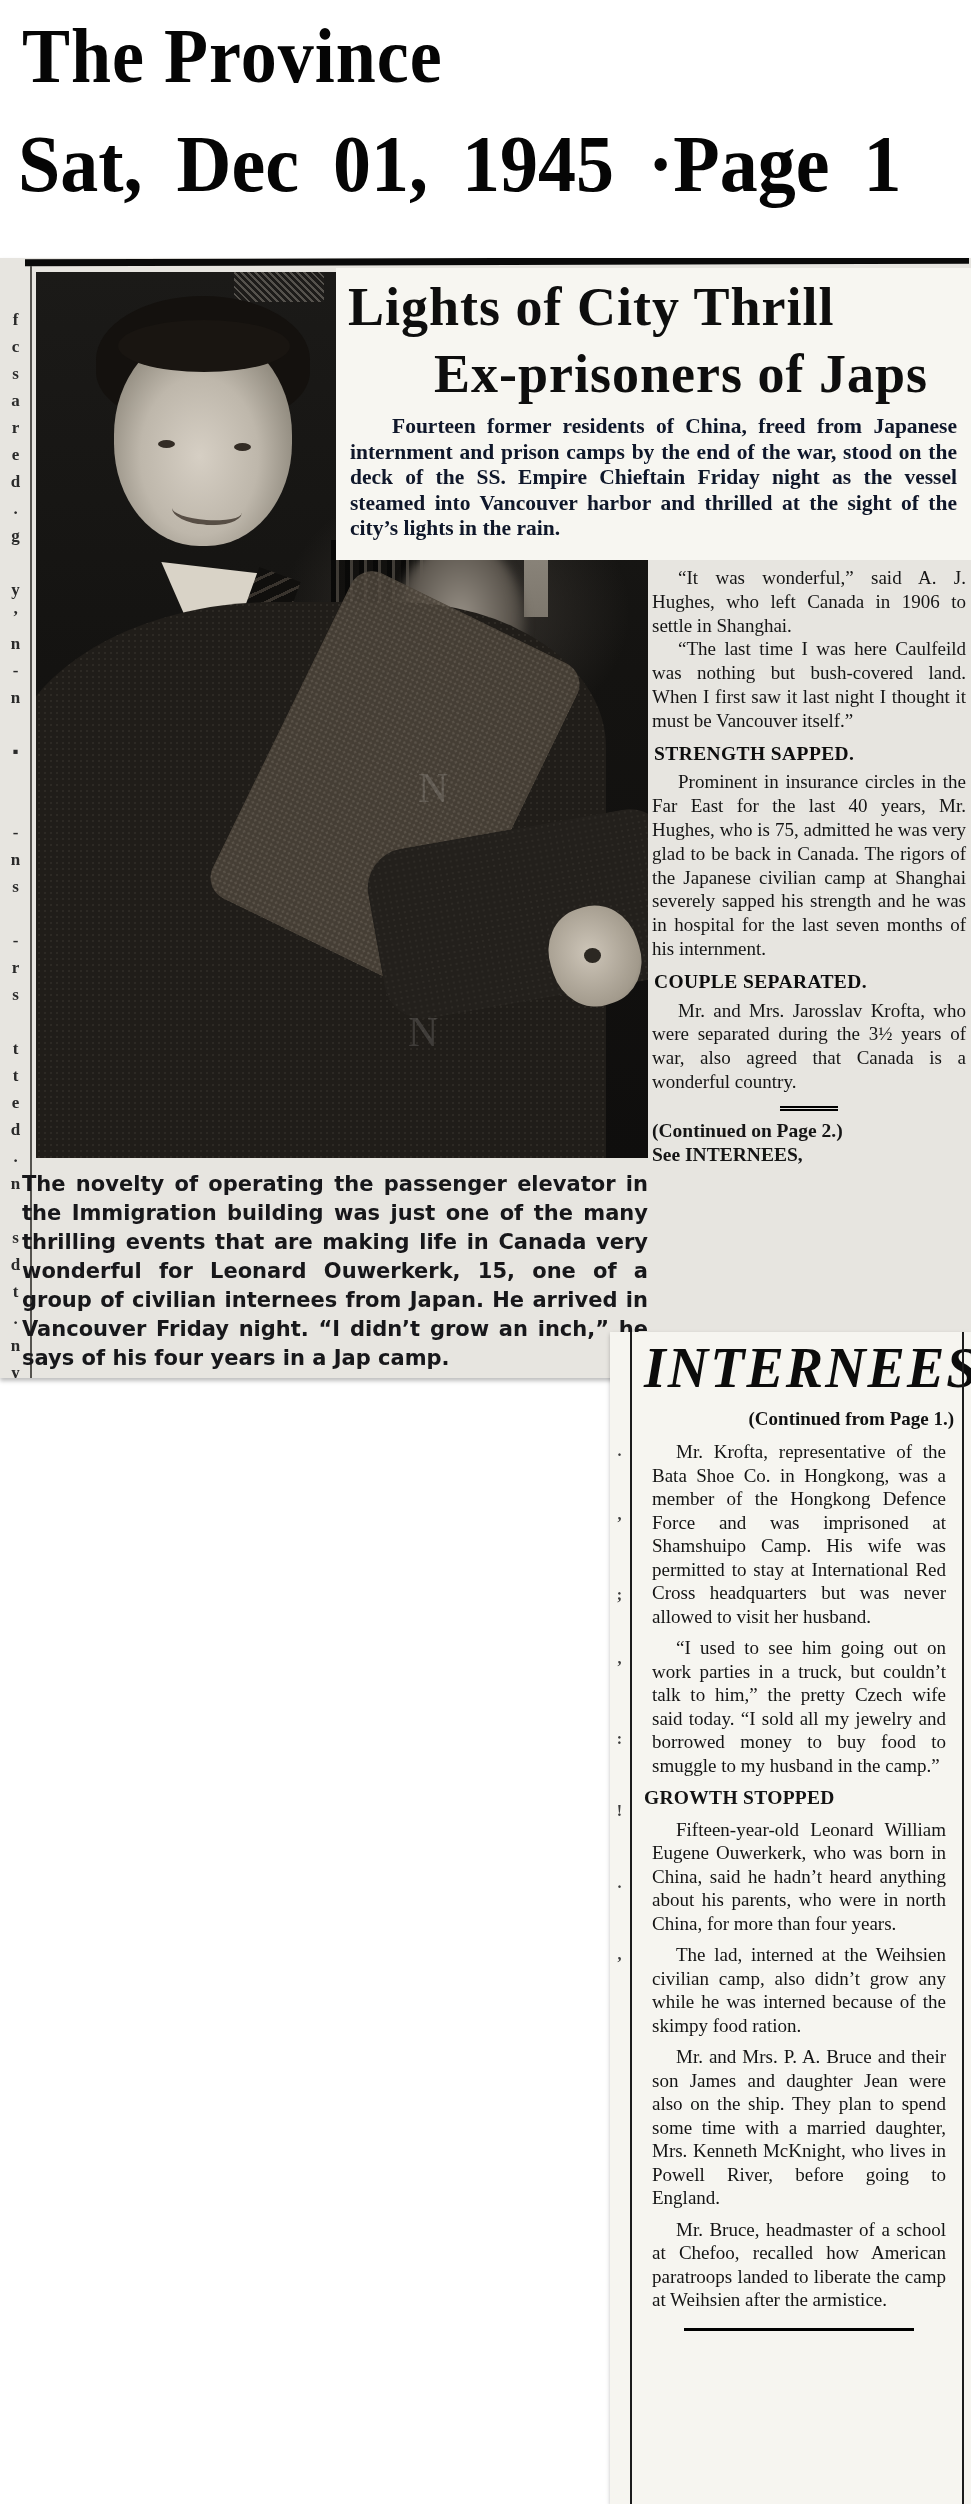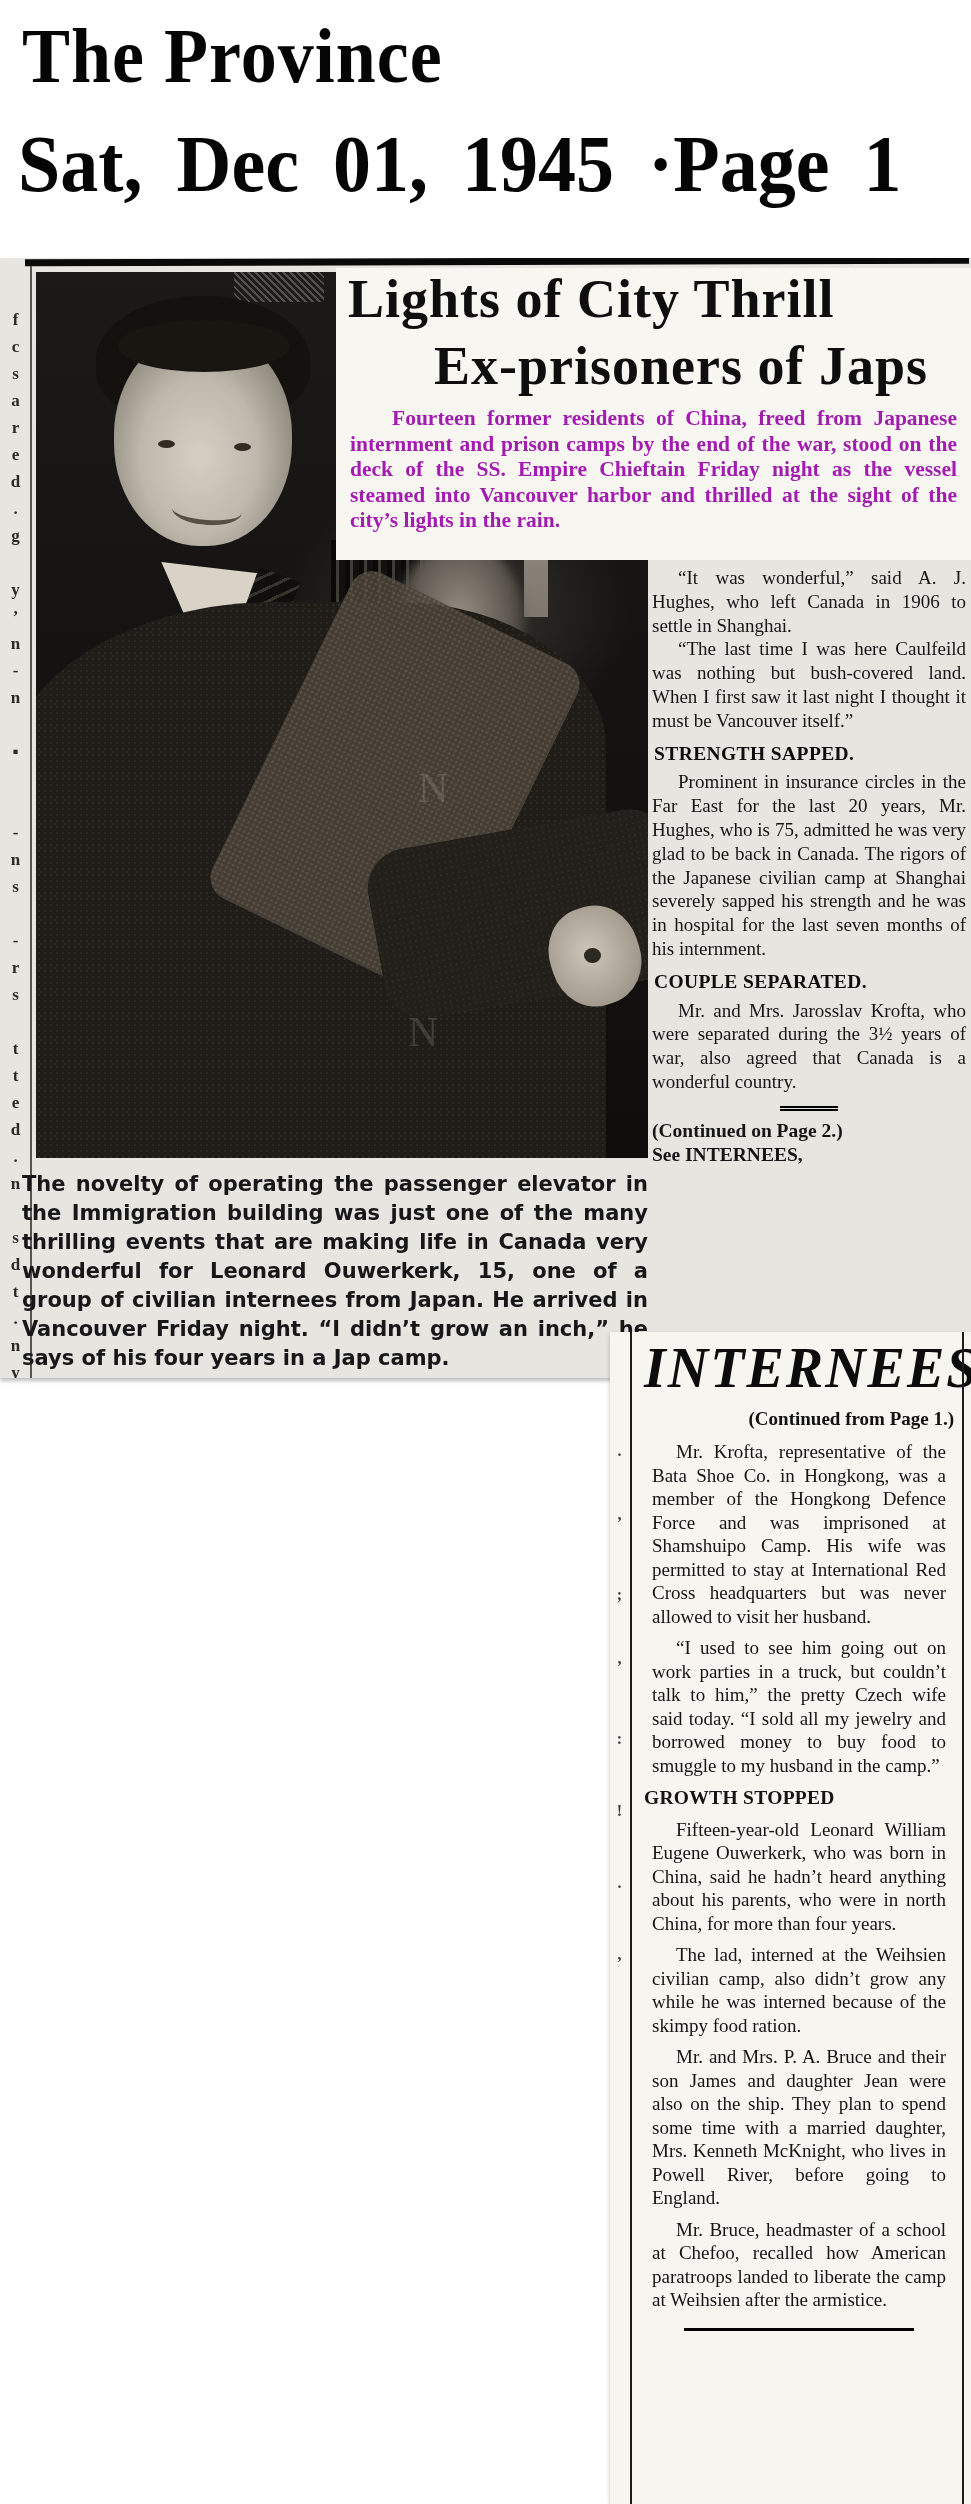--- a/index.html
+++ b/index.html
@@ -48,25 +48,25 @@
   .ph-arm{left:338px;top:556px;width:305px;height:172px;transform:rotate(-10deg);border-radius:40px;
           background-color:#23201c;background-image:radial-gradient(rgba(214,205,190,.06) 1px,transparent 1.4px);background-size:6px 6px;}
   .ph-hand{left:514px;top:634px;width:90px;height:100px;border-radius:46%;transform:rotate(-18deg);
            background:radial-gradient(ellipse at 45% 45%,#cdc5b8,#a29a8c 70%,#6f695e);}
   .ph-ring{left:548px;top:676px;width:17px;height:15px;border-radius:50%;background:#2c2822;}
   .ph-wm{font-family:"Liberation Serif",serif;font-size:42px;color:rgba(255,255,255,.14);}
   .ph-wm.a{left:382px;top:492px;} .ph-wm.b{left:372px;top:736px;}
 
   
   .hlbox{position:absolute;left:336px;top:10px;width:635px;height:292px;background:#f7f6f1;
-         box-sizing:border-box;padding:4px 10px 0 12px;}
+         box-sizing:border-box;padding:12px 10px 0 12px;}
   .hl1,.hl2{font-size:54px;line-height:1.02;font-weight:bold;letter-spacing:1px;color:#0e0e0e;white-space:nowrap;}
   .hl2{padding-left:86px;margin-top:12px;}
   .lead{margin:12px 4px 0 2px;font-size:21.5px;line-height:25.5px;font-weight:bold;
-        text-align:justify;text-indent:42px;color:#a21caf;}
+        text-align:justify;text-indent:42px;color:#0f172a;}
 
   
   .colr{position:absolute;left:652px;top:308px;width:314px;font-size:19px;line-height:23.8px;text-align:justify;color:#151515;}
   .colr p{margin:0;text-indent:26px;}
   .colr h3{margin:9px 0 5px 2px;font-size:19.5px;letter-spacing:.4px;color:#0d0d0d;}
   .divider{width:58px;height:5px;margin:12px auto 8px;background:linear-gradient(180deg,#000 0 2px,transparent 2px 3px,#000 3px 5px);}
   .cont{font-weight:bold;font-size:19.5px;line-height:24px;}
 
   
   .caption{position:absolute;left:22px;top:912px;width:626px;margin:0;
@@ -168,21 +168,21 @@
     <div class="hlbox">
       <div class="hl1">Lights of City Thrill</div>
       <div class="hl2">Ex-prisoners of Japs</div>
       <p class="lead">Fourteen former residents of China, freed from Japanese internment and prison camps by the end of the war, stood on the deck of the SS. Empire Chieftain Friday night as the vessel steamed into Vancouver harbor and thrilled at the sight of the city’s lights in the rain.</p>
     </div>
 
     <div class="colr">
       <p>“It was wonderful,” said A. J. Hughes, who left Canada in 1906 to settle in Shanghai.</p>
       <p>“The last time I was here Caulfeild was nothing but bush-covered land. When I first saw it last night I thought it must be Vancouver itself.”</p>
       <h3>STRENGTH SAPPED.</h3>
-      <p>Prominent in insurance circles in the Far East for the last 20 years, Mr. Hughes, who is 75, admitted he was very glad to be back in Canada. The rigors of the Japanese civilian camp at Shanghai severely sapped his strength and he was in hospital for the last seven months of his internment.</p>
+      <p>Prominent in insurance circles in the Far East for the last 40 years, Mr. Hughes, who is 75, admitted he was very glad to be back in Canada. The rigors of the Japanese civilian camp at Shanghai severely sapped his strength and he was in hospital for the last seven months of his internment.</p>
       <h3>COUPLE SEPARATED.</h3>
       <p>Mr. and Mrs. Jarosslav Krofta, who were separated during the 3½ years of war, also agreed that Canada is a wonderful country.</p>
       <div class="divider"></div>
       <div class="cont">(Continued on Page 2.)</div>
       <div class="cont">See INTERNEES,</div>
     </div>
 
     <p class="caption">The novelty of operating the passenger elevator in the Immigration building was just one of the many thrilling events that are making life in Canada very wonderful for Leonard Ouwerkerk, 15, one of a group of civilian internees from Japan. He arrived in Vancouver Friday night. “I didn’t grow an inch,” he says of his four years in a Jap camp.</p>
   </section>
 

